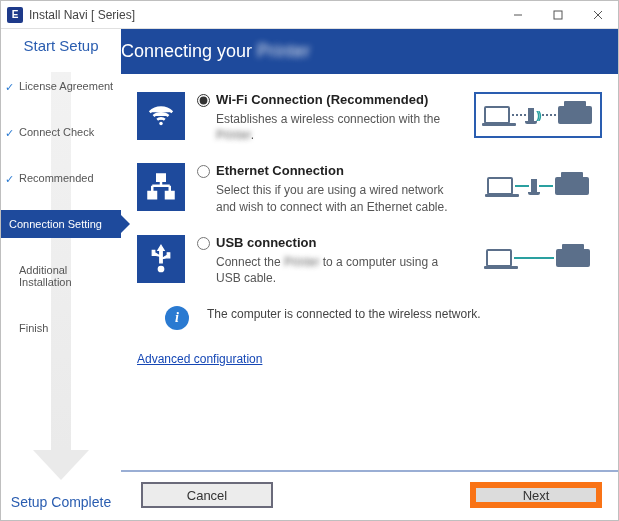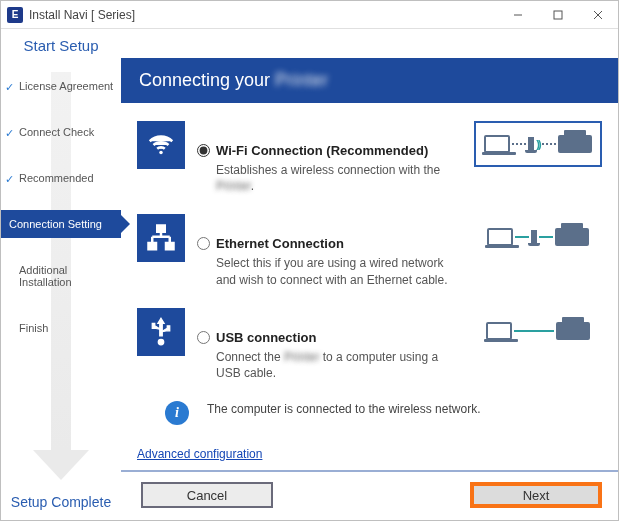--- a/index.html
+++ b/index.html
@@ -18,42 +18,42 @@
   .arrow-body { position:absolute; left:50%; top:0; transform:translateX(-50%); width:38px; height:100%; }
   .arrow-shaft { position:absolute; top:0; left:9px; width:20px; height:calc(100% - 30px); background: linear-gradient(#f2f2f2,#eaeaea);}
   .arrow-head { position:absolute; bottom:0; left:50%; transform:translateX(-50%); width:0; height:0; border-left:28px solid transparent; border-right:28px solid transparent; border-top:30px solid #eaeaea; }
   .step { position:relative; font-size:11px; color:#555; padding:8px 6px 8px 18px; z-index:2;}
   .step .chk { position:absolute; left:4px; top:9px; color:#2a7ad1; font-size:11px; }
   .step.current { background:#1e4a9c; color:#fff; padding-left:8px;}
   .step.current::after { content:""; position:absolute; right:-9px; top:50%; transform:translateY(-50%); width:0; height:0; border-top:9px solid transparent; border-bottom:9px solid transparent; border-left:9px solid #1e4a9c; }
   .step-spacer { height:18px; }
   .setup-complete { color:#2a5db0; font-size:14px; margin:6px 0 10px 0; }
   .main { flex:1; display:flex; flex-direction:column; min-width:0;}
-  .main-header { background:#1e4a9c; color:#fff; font-size:18px; padding:12px 18px; font-weight:400;margin-top:29px;}
+  .main-header { background:#1e4a9c; color:#fff; font-size:18px; padding:12px 0; font-weight:400;}
   .main-header .blur { color:transparent; text-shadow:0 0 6px rgba(255,255,255,0.95); }
   .content { flex:1; padding:18px 16px 8px 16px; overflow:hidden; }
   .option-row { display:flex; align-items:flex-start; margin-bottom:20px; }
   .icon-box { width:48px; height:48px; background:#1e4a9c; display:flex; align-items:center; justify-content:center; flex-shrink:0;}
   .icon-box svg { stroke:#fff; fill:#fff; }
   .option-body { flex:1; padding:0 10px 0 12px; min-width:0;}
-  .option-title { font-size:13px; font-weight:bold; color:#222; display:flex; align-items:center;margin-top:22px; }
+  .option-title { font-size:13px; font-weight:bold; color:#222; display:flex; align-items:flex-end; }
   .option-title input[type=radio] { margin-right:6px; width:13px; height:13px; accent-color:#333;}
   .option-desc { font-size:12px; color:#555; margin-top:4px; line-height:1.35; padding-left:19px;}
   .option-desc .blur { color:transparent; text-shadow:0 0 5px rgba(80,80,80,0.9); }
   .diagram { width:128px; height:46px; flex-shrink:0; display:flex; align-items:center; justify-content:center; position:relative;}
   .diagram.selected { border:2px solid #2a5db0; padding:2px;}
   .info-row { display:flex; align-items:flex-start; margin-top:14px; }
   .info-icon { width:24px; height:24px; border-radius:50%; background:#2a7ad1; color:#fff; display:flex; align-items:center; justify-content:center; font-weight:bold; font-style:italic; font-family:Georgia,serif; font-size:14px; margin:0 18px 0 28px; flex-shrink:0;}
   .info-text { font-size:12px; color:#444; line-height:1.4; }
   .info-text .blur { color:transparent; text-shadow:0 0 5px rgba(80,80,80,0.9); }
   .adv-link { color:#1547b5; text-decoration:underline; font-size:12px; display:inline-block; margin-top:22px; }
   .footer { border-top:2px solid #9aaed4; padding:10px 16px 12px 16px; display:flex; }
   .btn { width:132px; height:26px; font-size:13px; display:flex; align-items:center; justify-content:center; cursor:pointer; }
   .btn-cancel { background:#ececec; border:2px solid #6a6a7a; color:#333; margin-left:4px;}
-  .btn-next { background:#dcdcdc; border:4px solid #f97316; color:#333; margin-left:auto;}
+  .btn-next { background:#dcdcdc; border:6px solid #f97316; color:#333; margin-left:auto;}
   
   .dg { display:flex; align-items:center; gap:2px;}
   .dg .laptop { width:26px; height:18px; border:2px solid #5b6f8a; border-radius:2px; position:relative;}
   .dg .laptop::after{content:""; position:absolute; bottom:-4px; left:-4px; width:34px; height:3px; background:#5b6f8a; border-radius:1px;}
   .dg .printer { width:34px; height:18px; background:#5b6f8a; border-radius:2px; position:relative;}
   .dg .printer::before{content:""; position:absolute; top:-5px; left:6px; width:22px; height:5px; background:#5b6f8a; border-radius:1px 1px 0 0;}
   .dg .line { width:14px; height:2px; background:#5b6f8a;}
   .dg .line.dotted { background:none; border-top:2px dotted #5b6f8a; height:0;}
   .dg .line.teal { background:#2aa0a0;}
   .dg .router { width:6px; height:14px; background:#5b6f8a; position:relative;}

